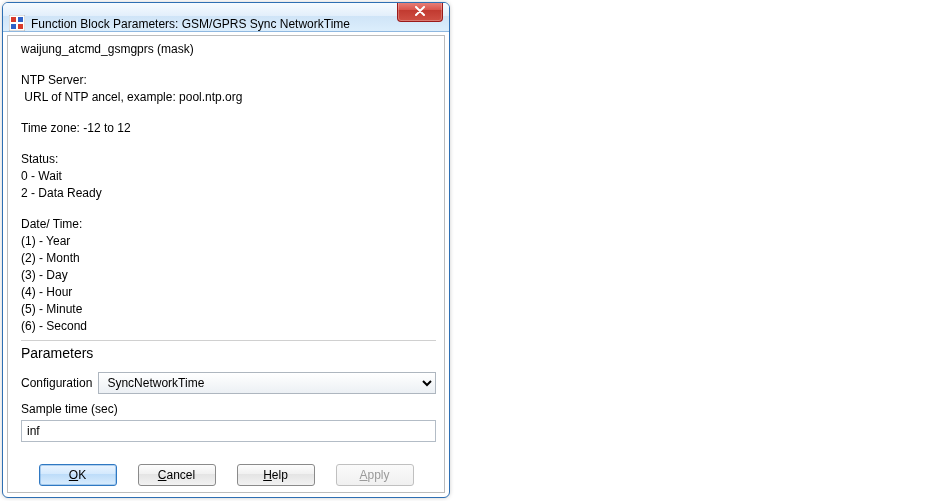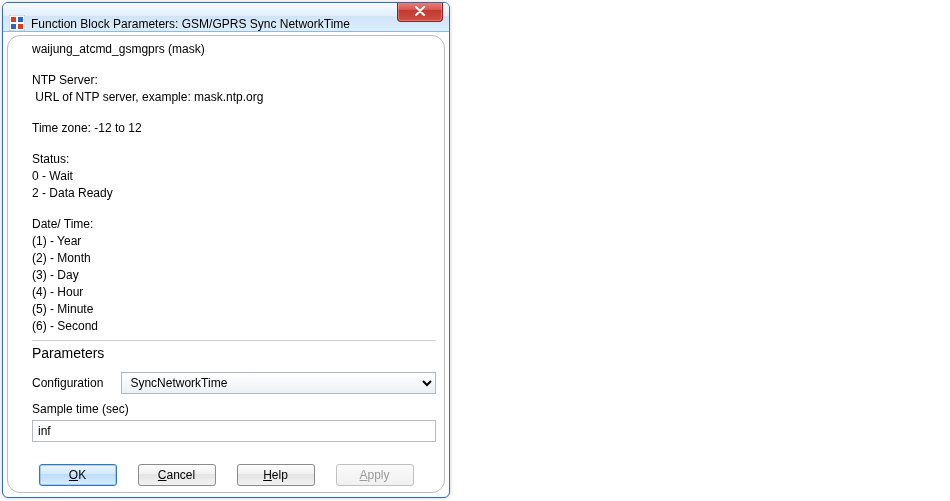--- a/index.html
+++ b/index.html
@@ -66,24 +66,24 @@
     position: absolute;
     top: 28px;
     left: 0;
     right: 0;
     bottom: 0;
     padding: 4px;
     box-sizing: border-box;
   }
   .content-frame {
     border: 1px solid #bcbcbc;
-    border-radius: 13px;
+    border-radius: 0;
     height: 100%;
     box-sizing: border-box;
-    padding: 6px 8px 8px 24px;
+    padding: 6px 8px 8px 13px;
     position: relative;
     background: #fff;
   }
   .desc-block {
     font-size: 12px;
     line-height: 15px;
     color: #000;
   }
   .desc-block .para { margin: 0 0 2px 0; white-space: pre; }
   .desc-block .spacer { height: 14px; }
@@ -103,21 +103,20 @@
     justify-content: center;
   }
   .form-row label {
     font-size: 12px;
     margin-right: 6px;
     white-space: nowrap;
   }
   .select-wrap {
     flex: 1;
     position: relative;
-    margin-left: 12px;
   }
   select.combo {
     width: 100%;
     height: 22px;
     font-size: 12px;
     border: 1px solid #aeb6bf;
     background: linear-gradient(to bottom,#ffffff,#ecf0f4);
     padding: 1px 4px;
     box-sizing: border-box;
   }
@@ -190,21 +189,21 @@
     </div>
   </div>
 
   <div class="client">
     <div class="content-frame">
 
       <div class="desc-block">
         <div class="para">waijung_atcmd_gsmgprs (mask)</div>
         <div class="spacer"></div>
         <div class="para">NTP Server:</div>
-        <div class="para"> URL of NTP server, example: mask.ntp.org</div>
+        <div class="para"> URL of NTP ancel, example: pool.ntp.org</div>
         <div class="spacer"></div>
         <div class="para">Time zone: -12 to 12</div>
         <div class="spacer"></div>
         <div class="para">Status:</div>
         <div class="para">0 - Wait</div>
         <div class="para">2 - Data Ready</div>
         <div class="spacer"></div>
         <div class="para">Date/ Time:</div>
         <div class="para">(1) - Year</div>
         <div class="para">(2) - Month</div>

